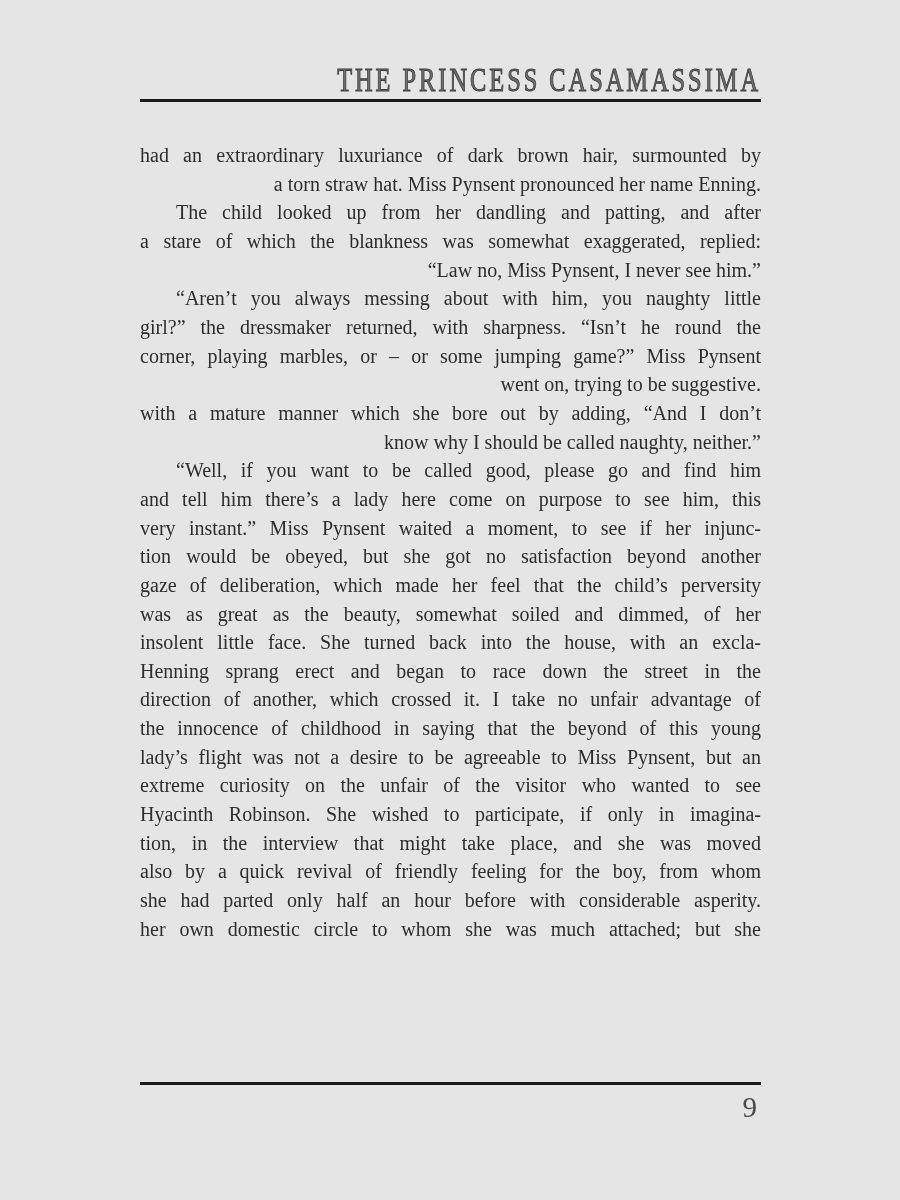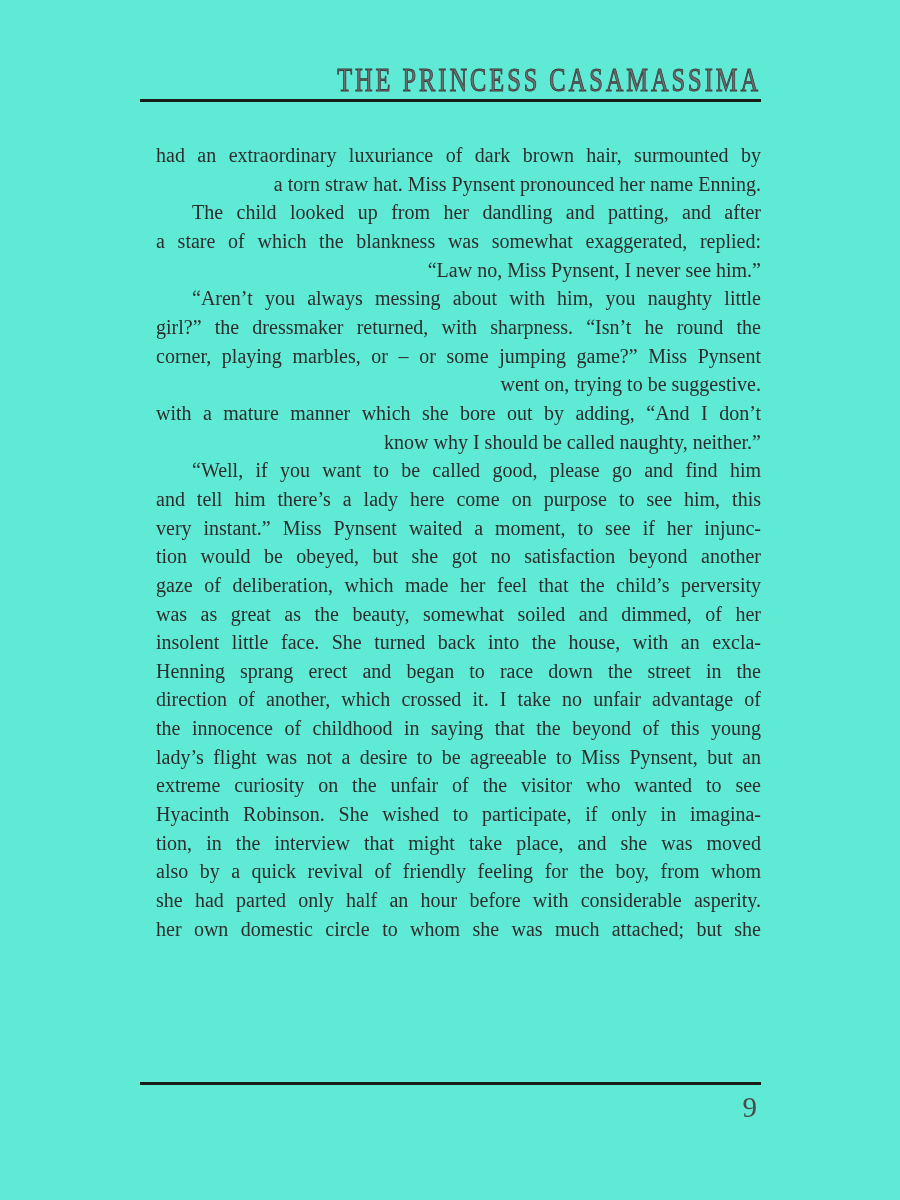--- a/index.html
+++ b/index.html
@@ -1,20 +1,20 @@
 <!DOCTYPE html>
 <html><head>
 <meta charset="utf-8">
 <style>
   html, body { margin: 0; padding: 0; background: #ffffff; }
   .page {
     position: relative;
     width: 900px;
     height: 1200px;
-    background: #5eead4;
+    background: #e5e5e5;
     font-family: "Liberation Serif", serif;
     overflow: hidden;
   }
   .running-head {
     position: absolute;
     left: 140px;
     top: 62px;
     width: 621px;
     text-align: right;
     font-size: 33px;
@@ -42,21 +42,20 @@
     color: #2d2d2d;
     font-size: 20px;
   }
   .line {
     height: 28.67px;
     line-height: 28.67px;
     text-align: justify;
     text-align-last: justify;
     overflow: hidden;
     hyphens: none;
-    margin-left: 16px;
   }
   .line.end {
     text-align: right;
     text-align-last: auto;
   }
   .line.indent { padding-left: 36px; }
   .em { font-style: italic; }
   .page-number {
     position: absolute;
     left: 140px;

